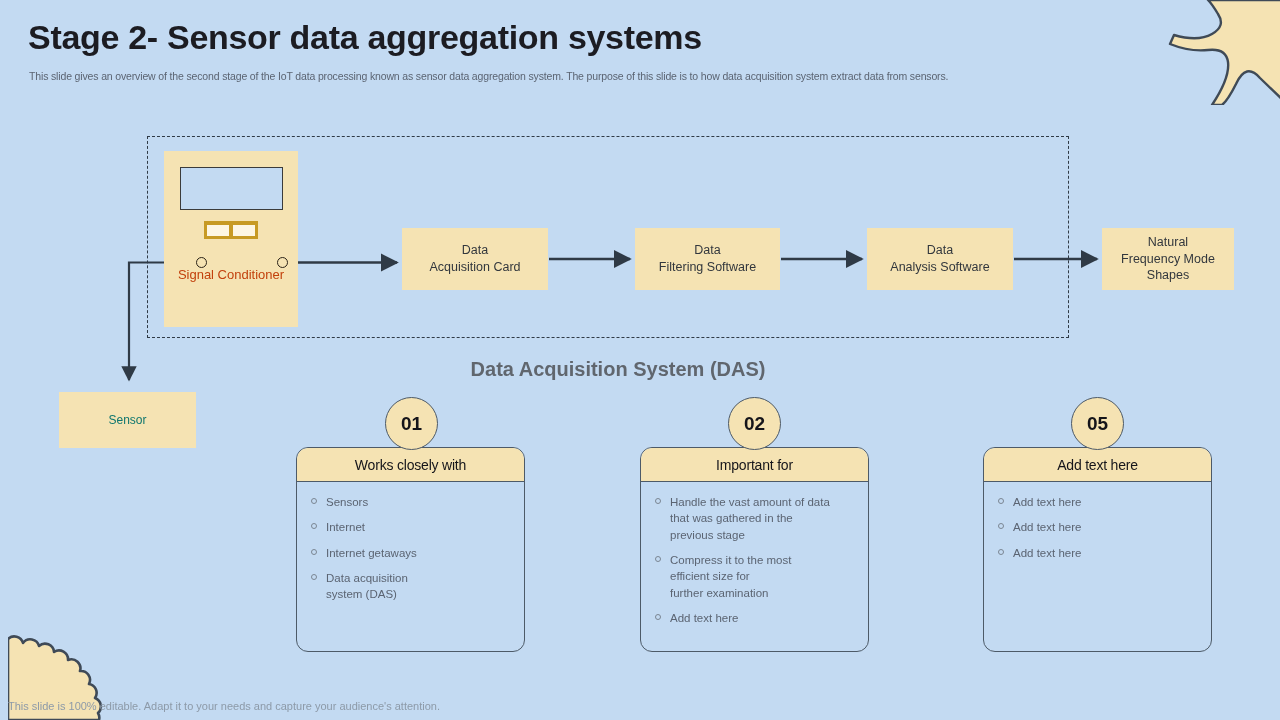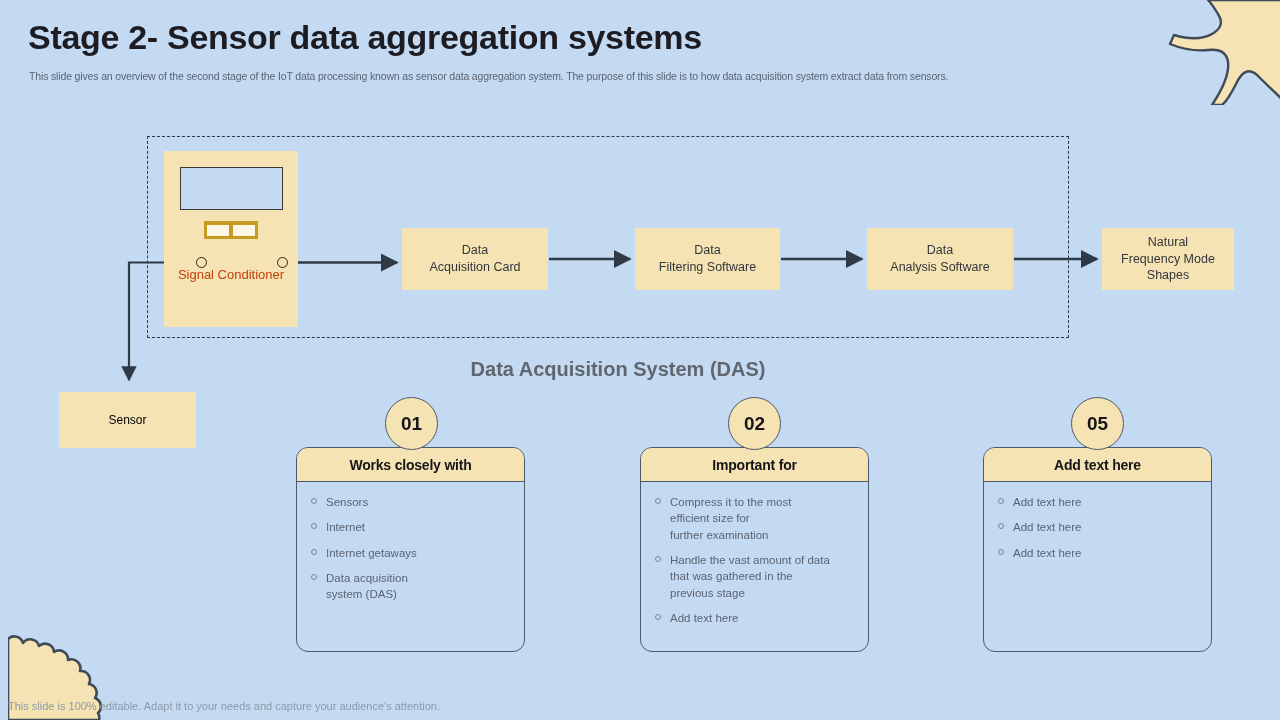--- a/index.html
+++ b/index.html
@@ -166,21 +166,21 @@
     position: absolute;
     left: 51px;
     top: 392px;
     width: 137px;
     height: 56px;
     background: #f5e3b3;
     display: flex;
     align-items: center;
     justify-content: center;
     font-size: 12px;
-    color: #000000;
+    color: #0f766e;
   }
 
   
   .connectors {
     position: absolute;
     left: 0;
     top: 0;
     width: 1280px;
     height: 720px;
     pointer-events: none;
@@ -204,21 +204,21 @@
 
   .card-header {
     height: 33px;
     background: #f5e3b3;
     border-bottom: 1.2px solid #4d5a68;
     border-radius: 10px 10px 0 0;
     display: flex;
     align-items: center;
     justify-content: center;
     font-size: 14px;
-    font-weight: bold;
+    font-weight: normal;
     color: #15151a;
     letter-spacing: -0.2px;
   }
   .card-body {
     padding: 12px 10px 0 14px;
   }
   .bullet-row {
     display: flex;
     align-items: flex-start;
     margin-bottom: 9px;
@@ -356,32 +356,32 @@
 system (DAS)</span>
       </div>
     </div>
   </div>
 
   <div class="card c2">
     <div class="card-header">Important for</div>
     <div class="card-body">
       <div class="bullet-row">
         <span class="marker"></span>
+        <span class="btext">Handle  the vast  amount of data
+that was gathered  in the
+previous  stage</span>
+      </div>
+      <div class="bullet-row">
+        <span class="marker"></span>
         <span class="btext">Compress  it to the most
 efficient  size for
 further  examination</span>
       </div>
       <div class="bullet-row">
         <span class="marker"></span>
-        <span class="btext">Handle  the vast  amount of data
-that was gathered  in the
-previous  stage</span>
-      </div>
-      <div class="bullet-row">
-        <span class="marker"></span>
         <span class="btext">Add text here</span>
       </div>
     </div>
   </div>
 
   <div class="card c3">
     <div class="card-header">Add text here</div>
     <div class="card-body">
       <div class="bullet-row">
         <span class="marker"></span>

